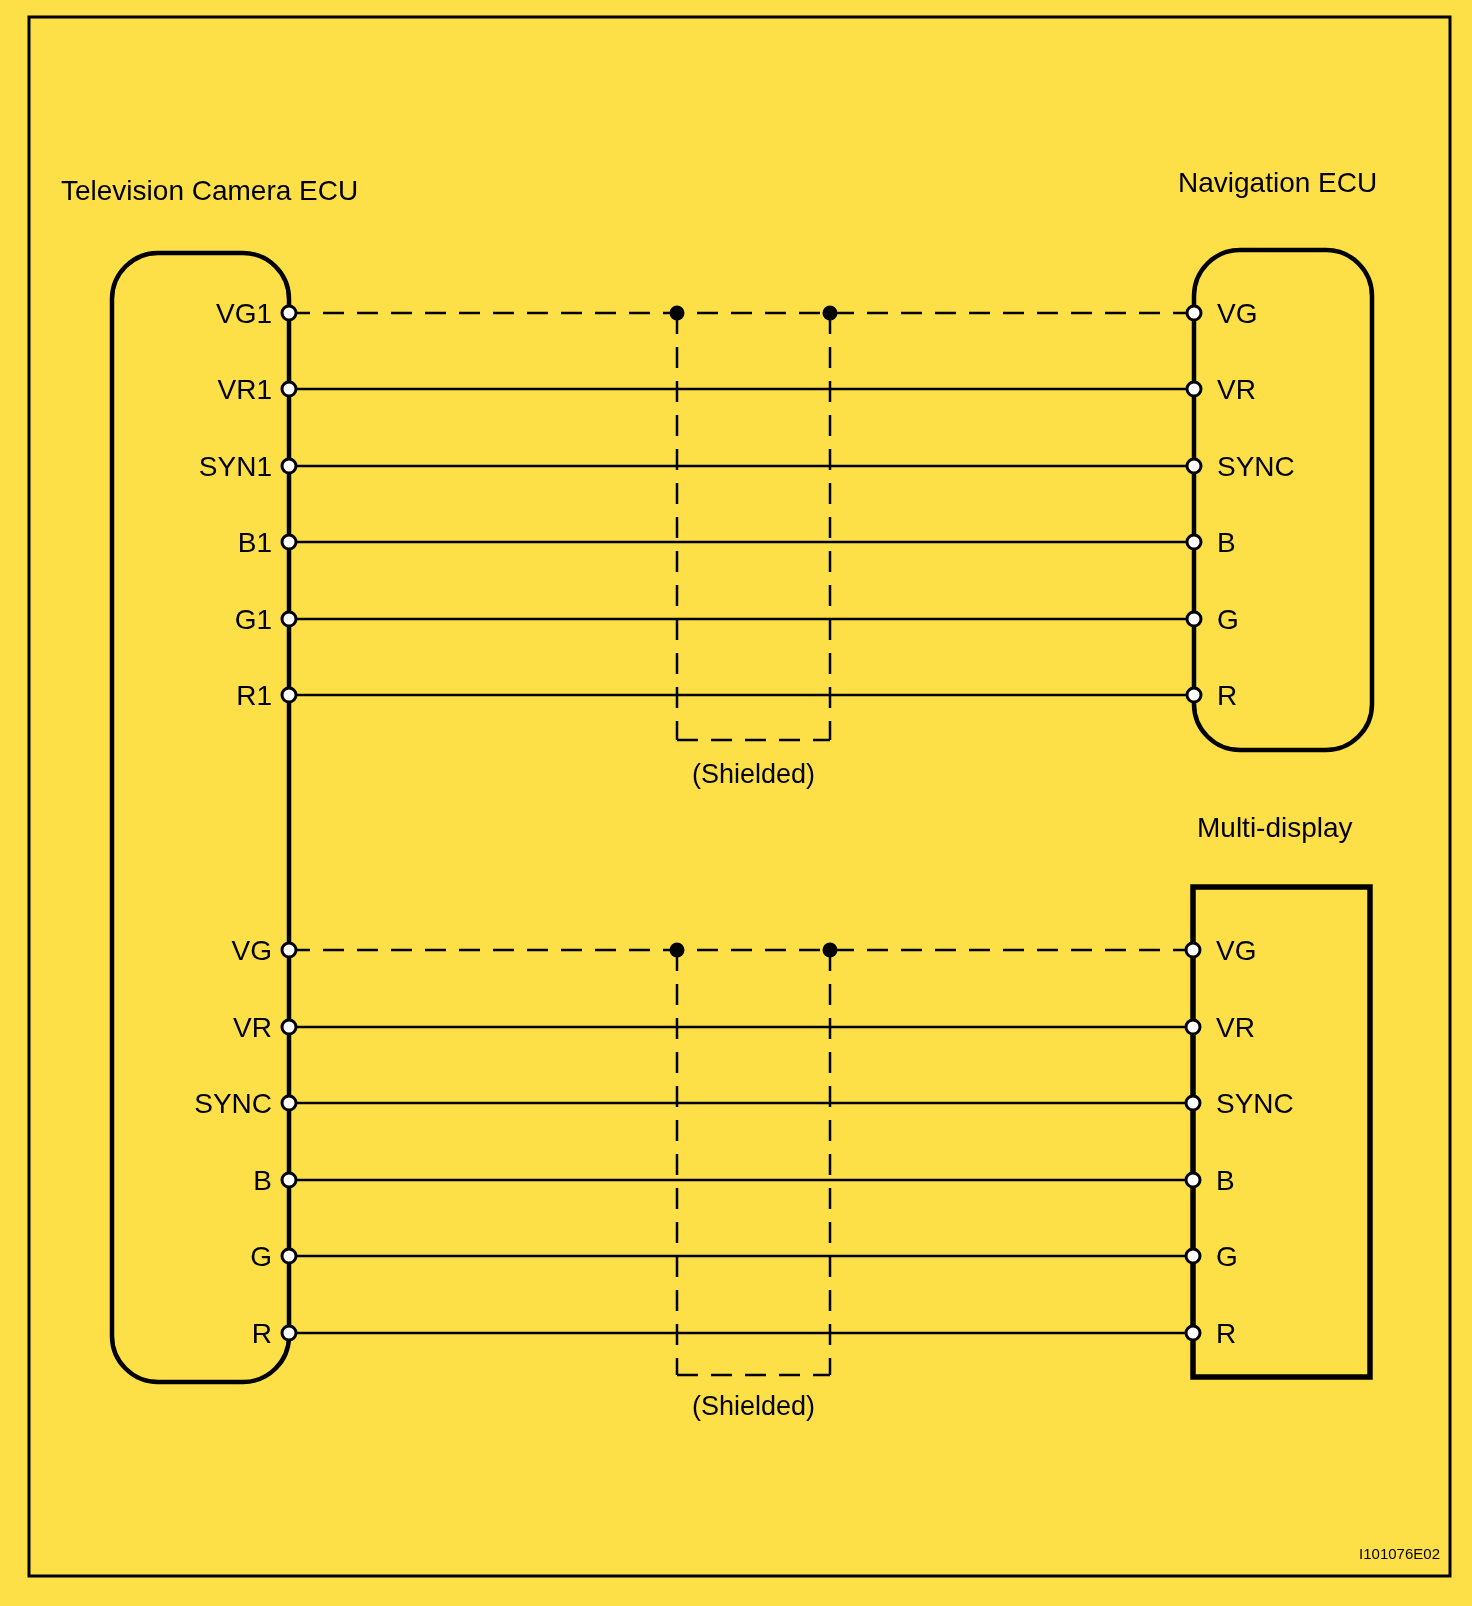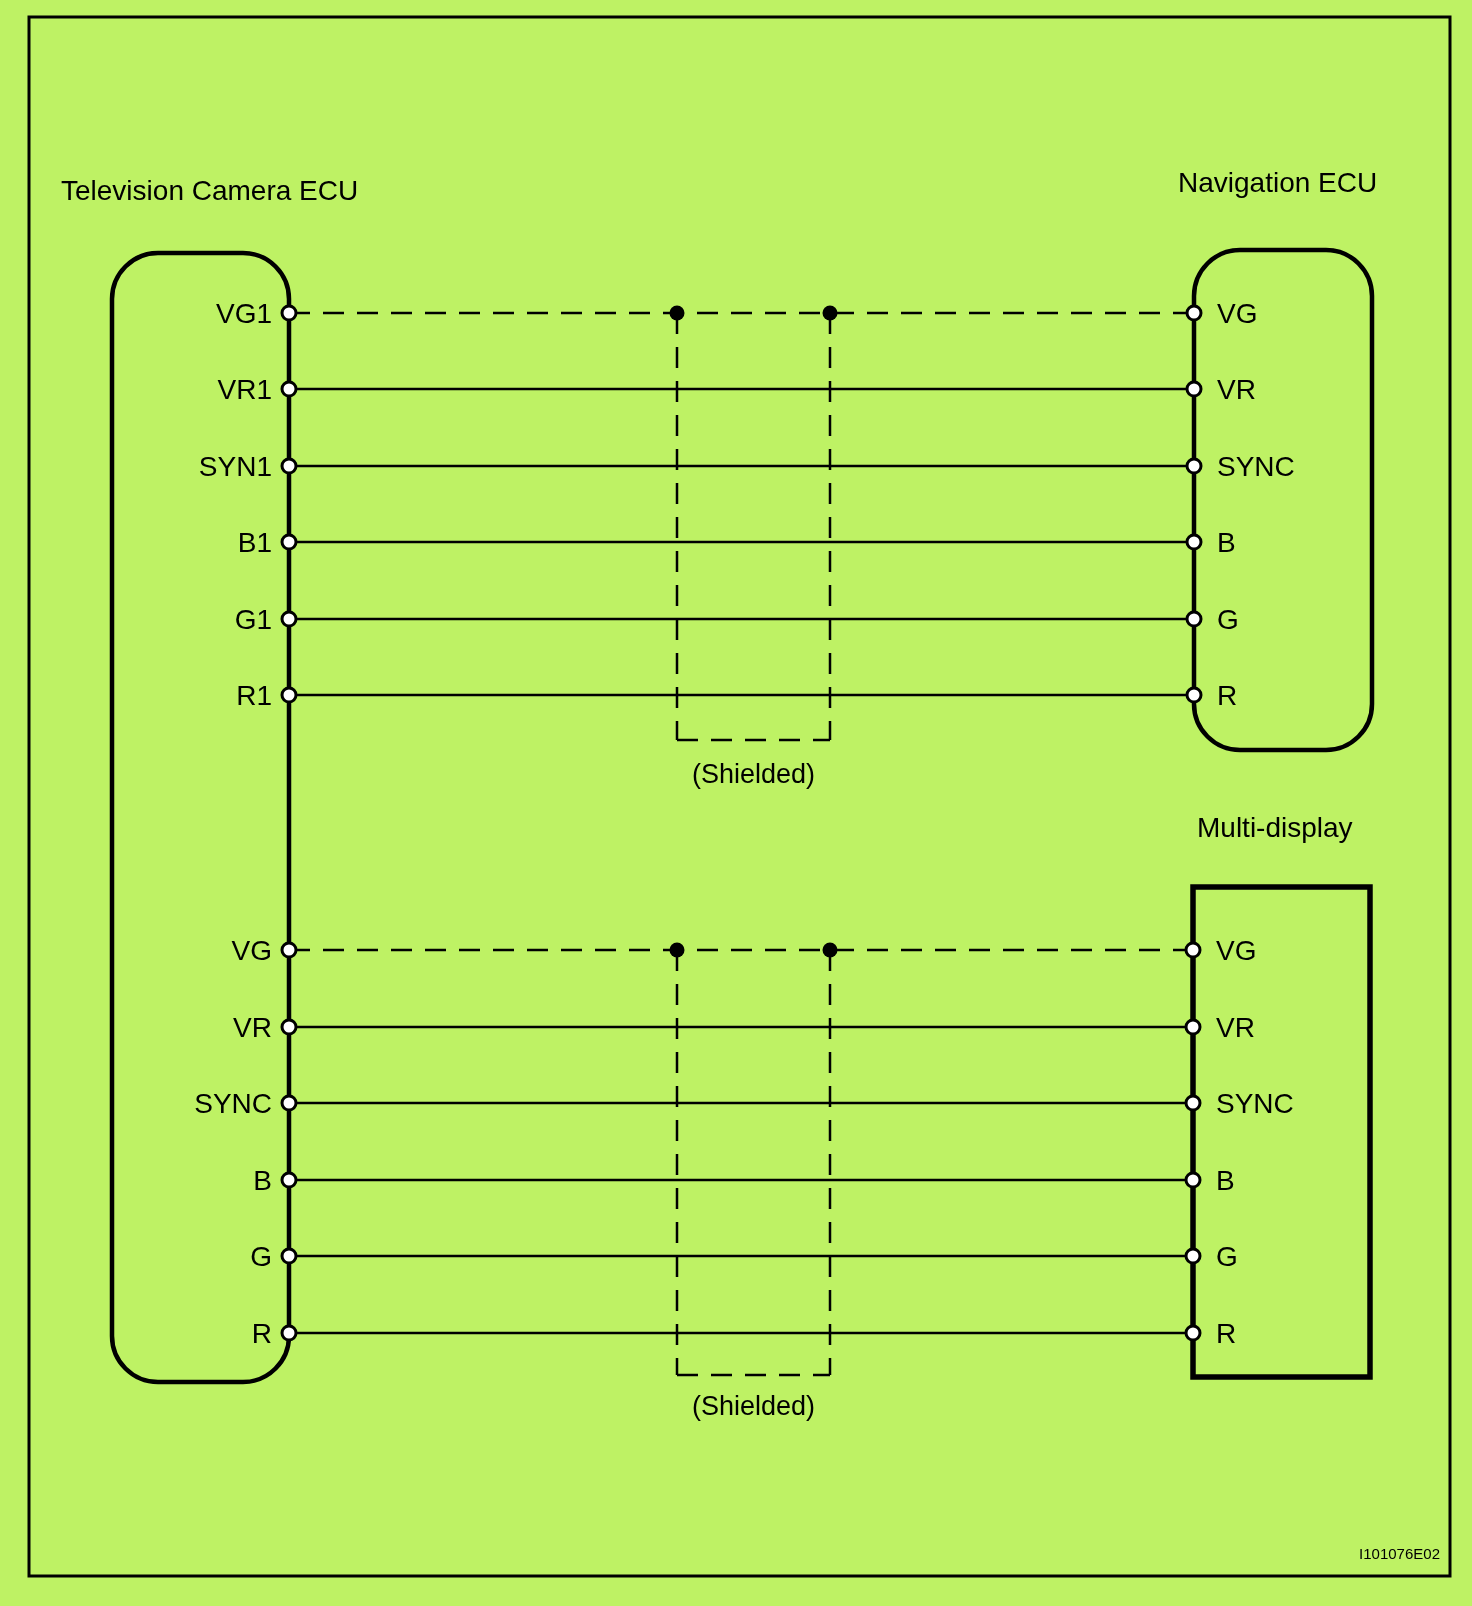--- a/index.html
+++ b/index.html
@@ -1,20 +1,20 @@
 <!DOCTYPE html>
 <html><head>
 <meta charset="utf-8">
 <style>
   html, body { margin: 0; padding: 0; background: #ffffff; }
   .page {
     position: relative;
     width: 1472px;
     height: 1606px;
-    background: #bef264;
+    background: #fde047;
     font-family: "Liberation Sans", sans-serif;
   }
   svg text {
     font-family: "Liberation Sans", sans-serif;
     fill: #000000;
   }
   .page-border { fill: none; stroke: #000000; stroke-width: 3; }
   .box       { fill: none; stroke: #000000; stroke-width: 4.5; }
   .box-thick { stroke-width: 5.5; }
   .wire      { stroke: #000000; stroke-width: 2.5; fill: none; }

